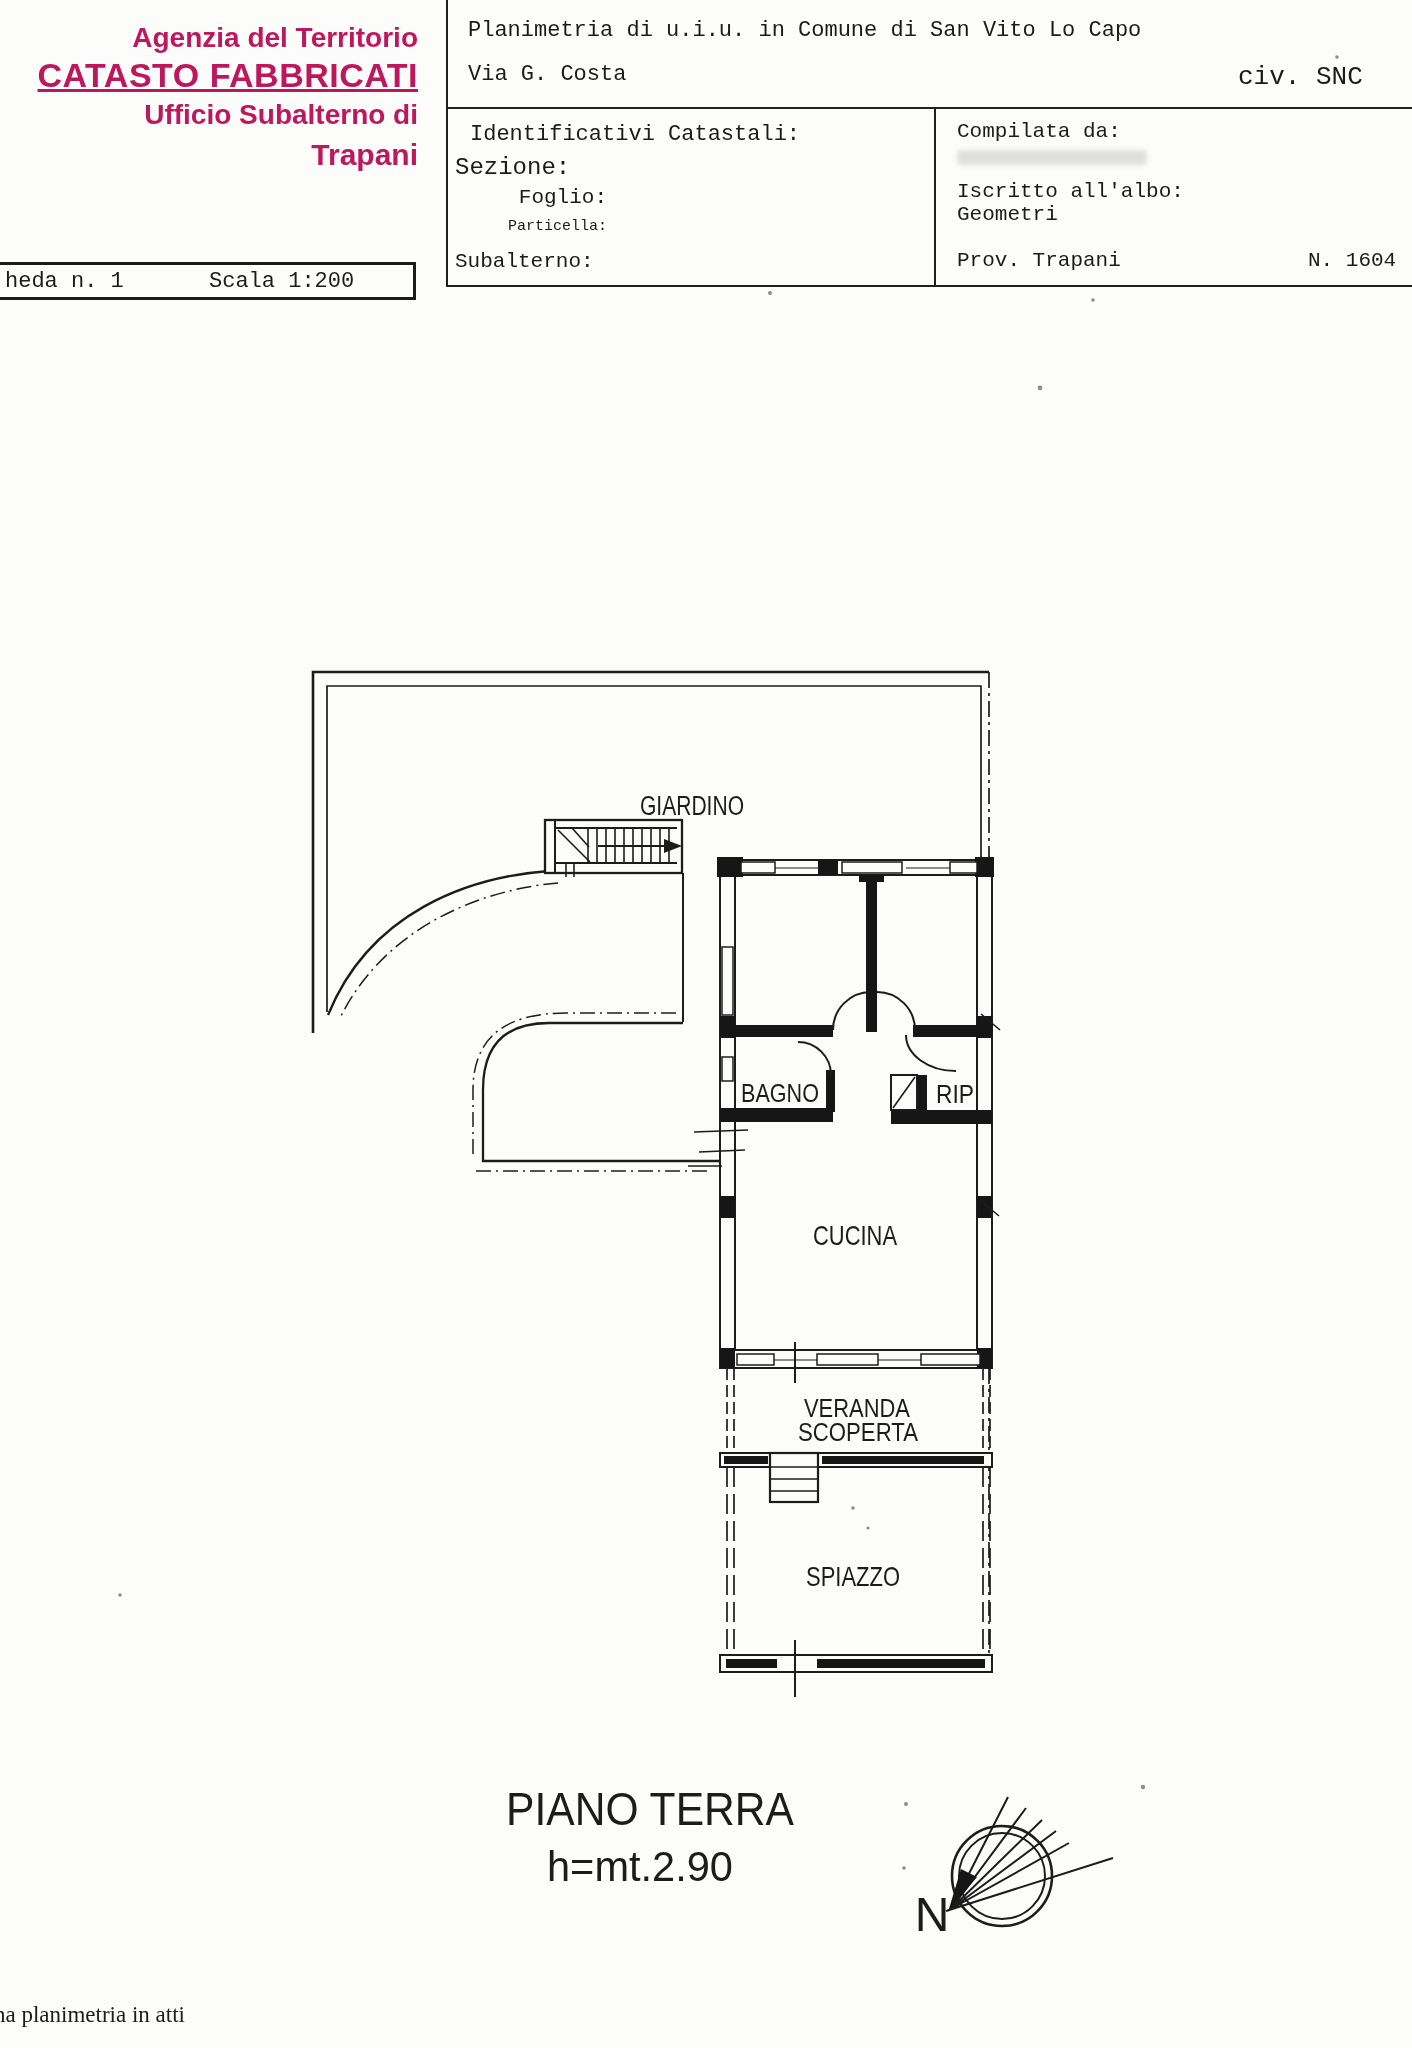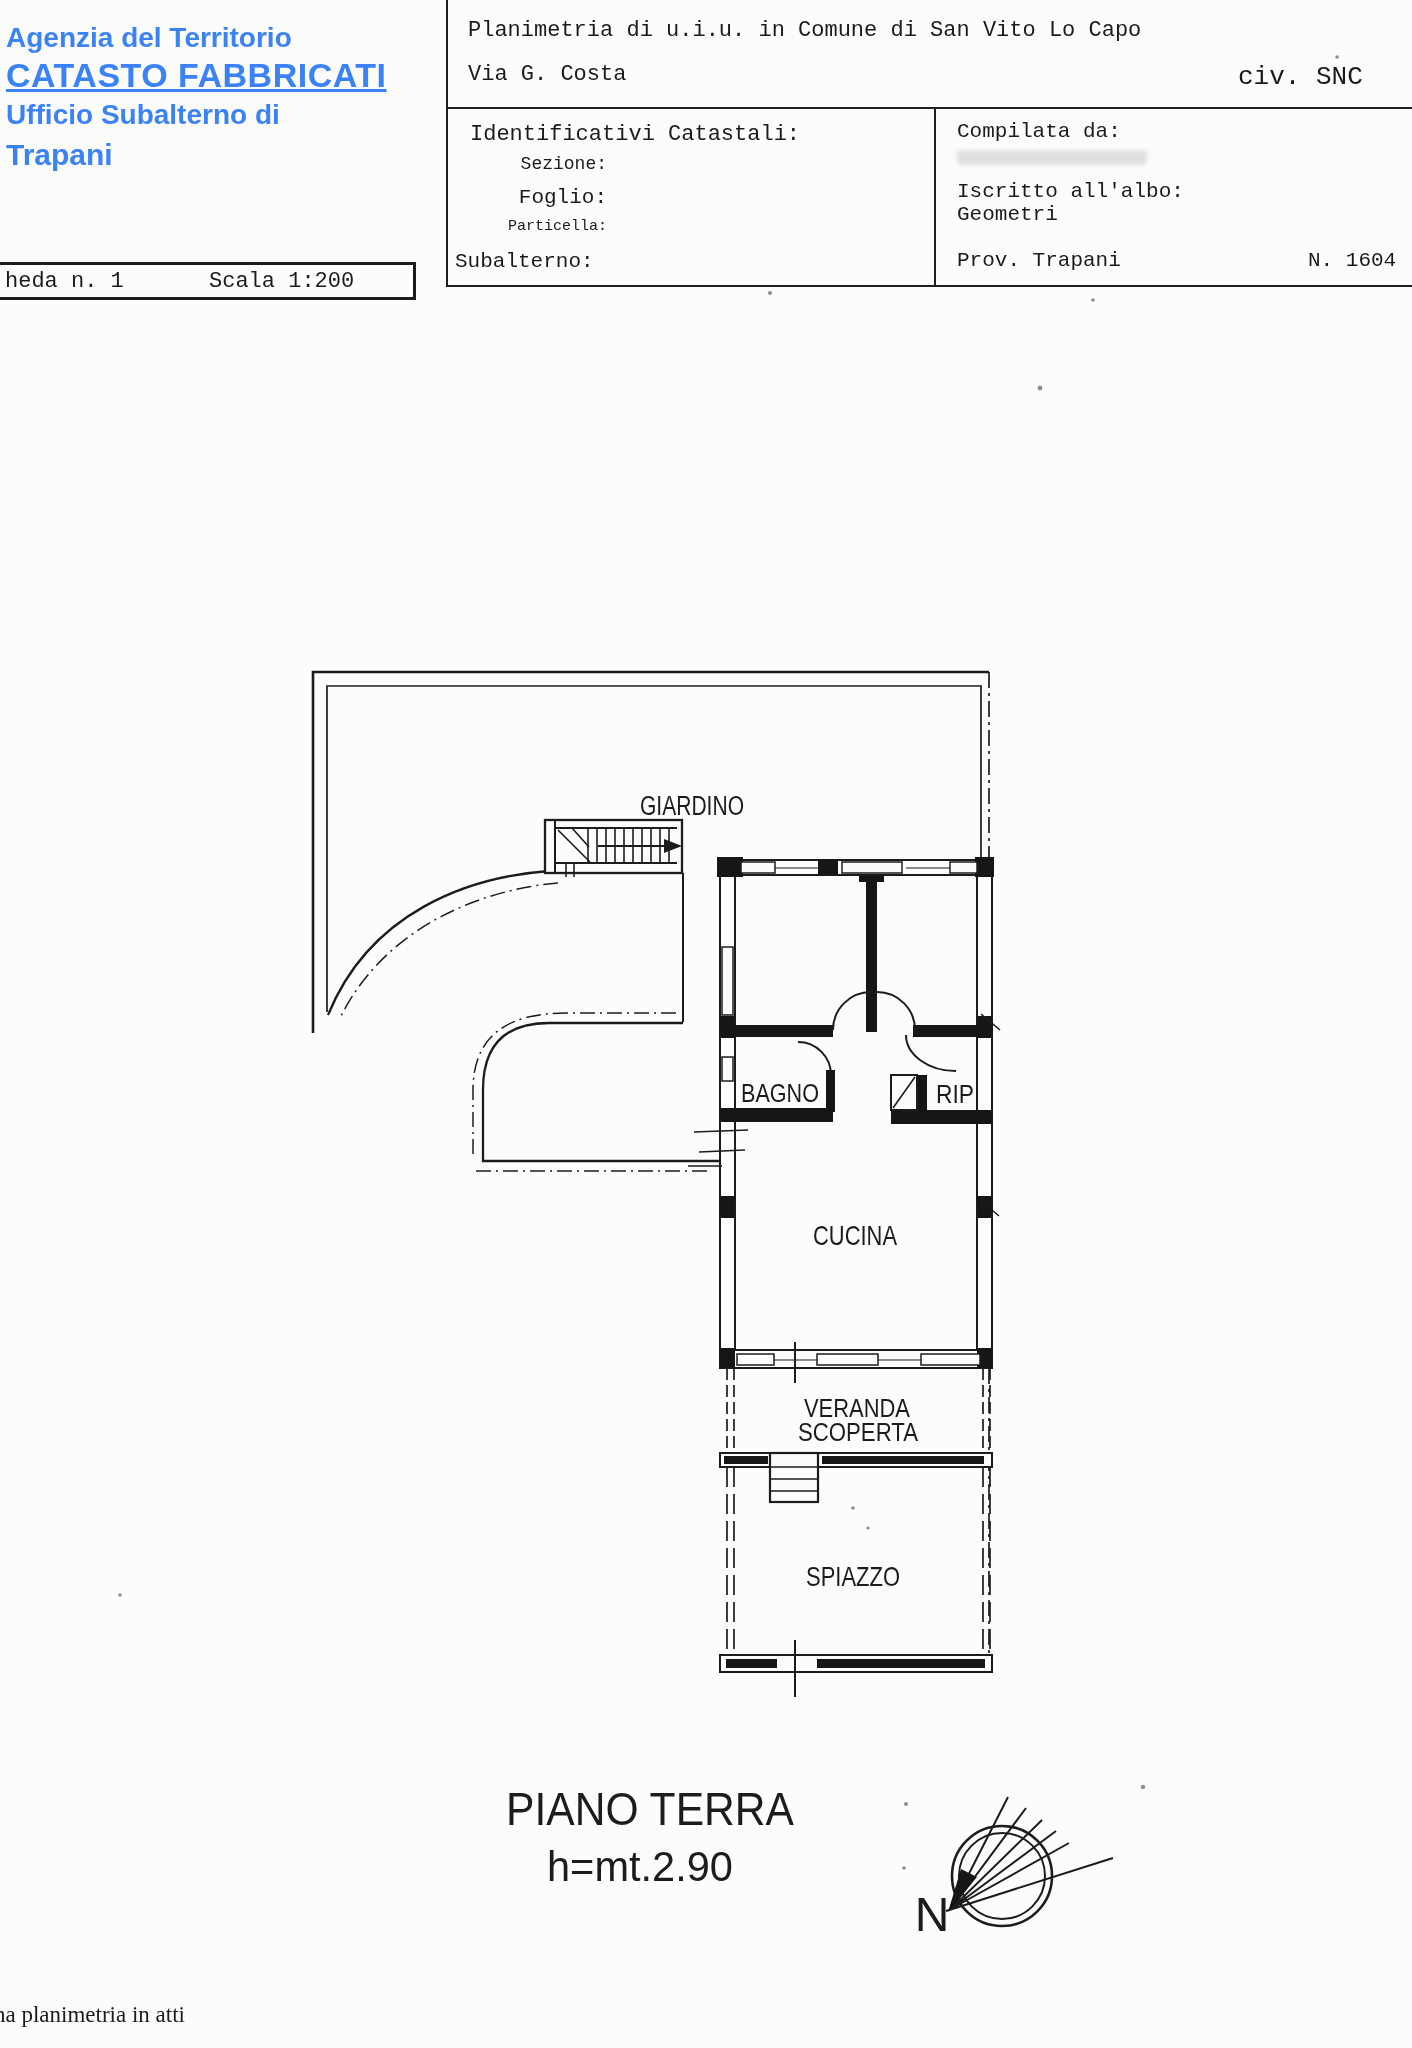--- a/index.html
+++ b/index.html
@@ -6,21 +6,21 @@
   .page{
     position:relative;width:1412px;height:2048px;margin:0 auto;
     background:#fcfcfa;overflow:hidden;
     font-family:"Liberation Sans","DejaVu Sans",sans-serif;color:#1b1b1b;
   }
   .abs{position:absolute;}
   .mono{font-family:"Liberation Mono","DejaVu Sans Mono",monospace;}
   .serif{font-family:"Liberation Serif","DejaVu Serif",serif;}
   .hline{background:#1f1f1f;height:2px;}
   .vline{background:#1f1f1f;width:2px;}
-  .agency{width:412px;text-align:left;font-weight:700;color:#3b82f6;}
+  .agency{width:412px;text-align:right;font-weight:700;color:#be185d;}
   .smudge{background:#b9b9b6;opacity:.42;filter:blur(2.2px);border-radius:3px;}
   .schedabox{border:3px solid #1c1c1c;background:#fcfcfa;}
   svg text{fill:#1c1c1c;}
 </style>
 </head>
 <body>
 
 <div class="page">
 
   <svg class="abs" style="left:0;top:0;" width="1412" height="2048" viewBox="0 0 1412 2048">
@@ -176,21 +176,21 @@
   <div class="abs agency" style="left:6px;top:22px;font-size:28px;">Agenzia del Territorio</div>
   <div class="abs agency" style="left:6px;top:56px;font-size:34px;letter-spacing:.5px;text-decoration:underline;">CATASTO FABBRICATI</div>
   <div class="abs agency" style="left:6px;top:99px;font-size:28px;">Ufficio Subalterno di</div>
   <div class="abs mono" style="left:468px;top:18px;font-size:22px;">Planimetria di u.i.u. in Comune di San Vito Lo Capo</div>
 
   <div class="abs agency" style="left:6px;top:138px;font-size:30px;">Trapani</div>
   <div class="abs mono" style="left:468px;top:62px;font-size:22px;">Via G. Costa</div>
   <div class="abs mono" style="left:1238px;top:62px;font-size:26px;">civ. SNC</div>
 
   <div class="abs mono" style="left:470px;top:122px;font-size:22px;">Identificativi Catastali:</div>
-  <div class="abs mono" style="left:455px;top:154px;width:152px;text-align:right;font-size:18px;">Sezione:</div>
+  <div class="abs mono" style="left:455px;top:154px;width:152px;text-align:left;font-size:24px;">Sezione:</div>
   <div class="abs mono" style="left:455px;top:186px;width:152px;text-align:right;font-size:21px;">Foglio:</div>
   <div class="abs mono" style="left:455px;top:218px;width:152px;text-align:right;font-size:15px;">Particella:</div>
   <div class="abs mono" style="left:455px;top:250px;width:152px;text-align:left;font-size:21px;">Subalterno:</div>
 
   <div class="abs mono" style="left:957px;top:120px;font-size:21px;">Compilata da:</div>
   <div class="abs smudge" style="left:957px;top:150px;width:190px;height:15px;"></div>
   <div class="abs mono" style="left:957px;top:180px;font-size:21px;">Iscritto all'albo:</div>
   <div class="abs mono" style="left:957px;top:203px;font-size:21px;">Geometri</div>
   <div class="abs mono" style="left:957px;top:249px;font-size:21px;">Prov. Trapani</div>
   <div class="abs mono" style="left:1308px;top:249px;font-size:21px;">N. 1604</div>

